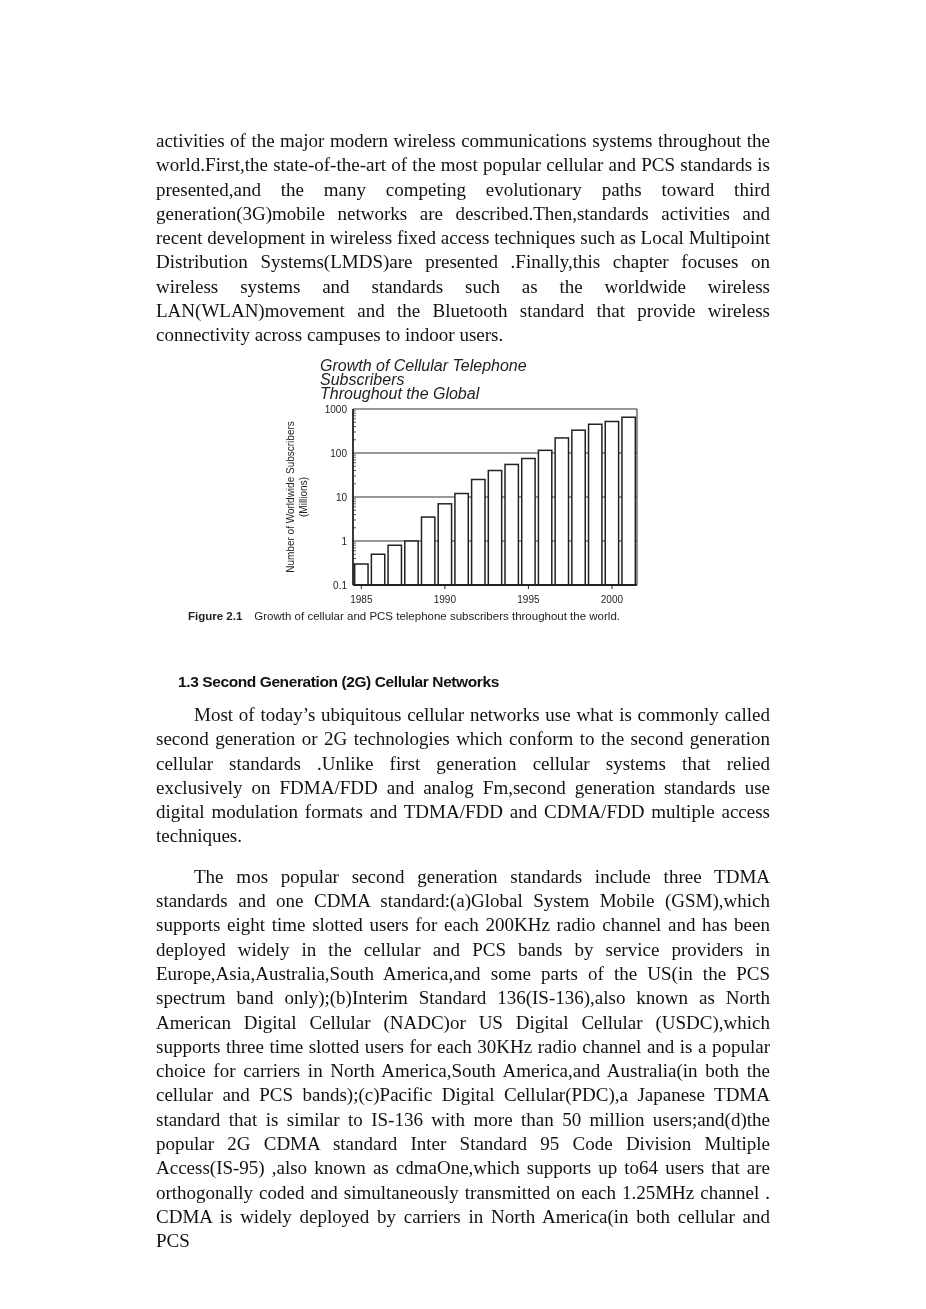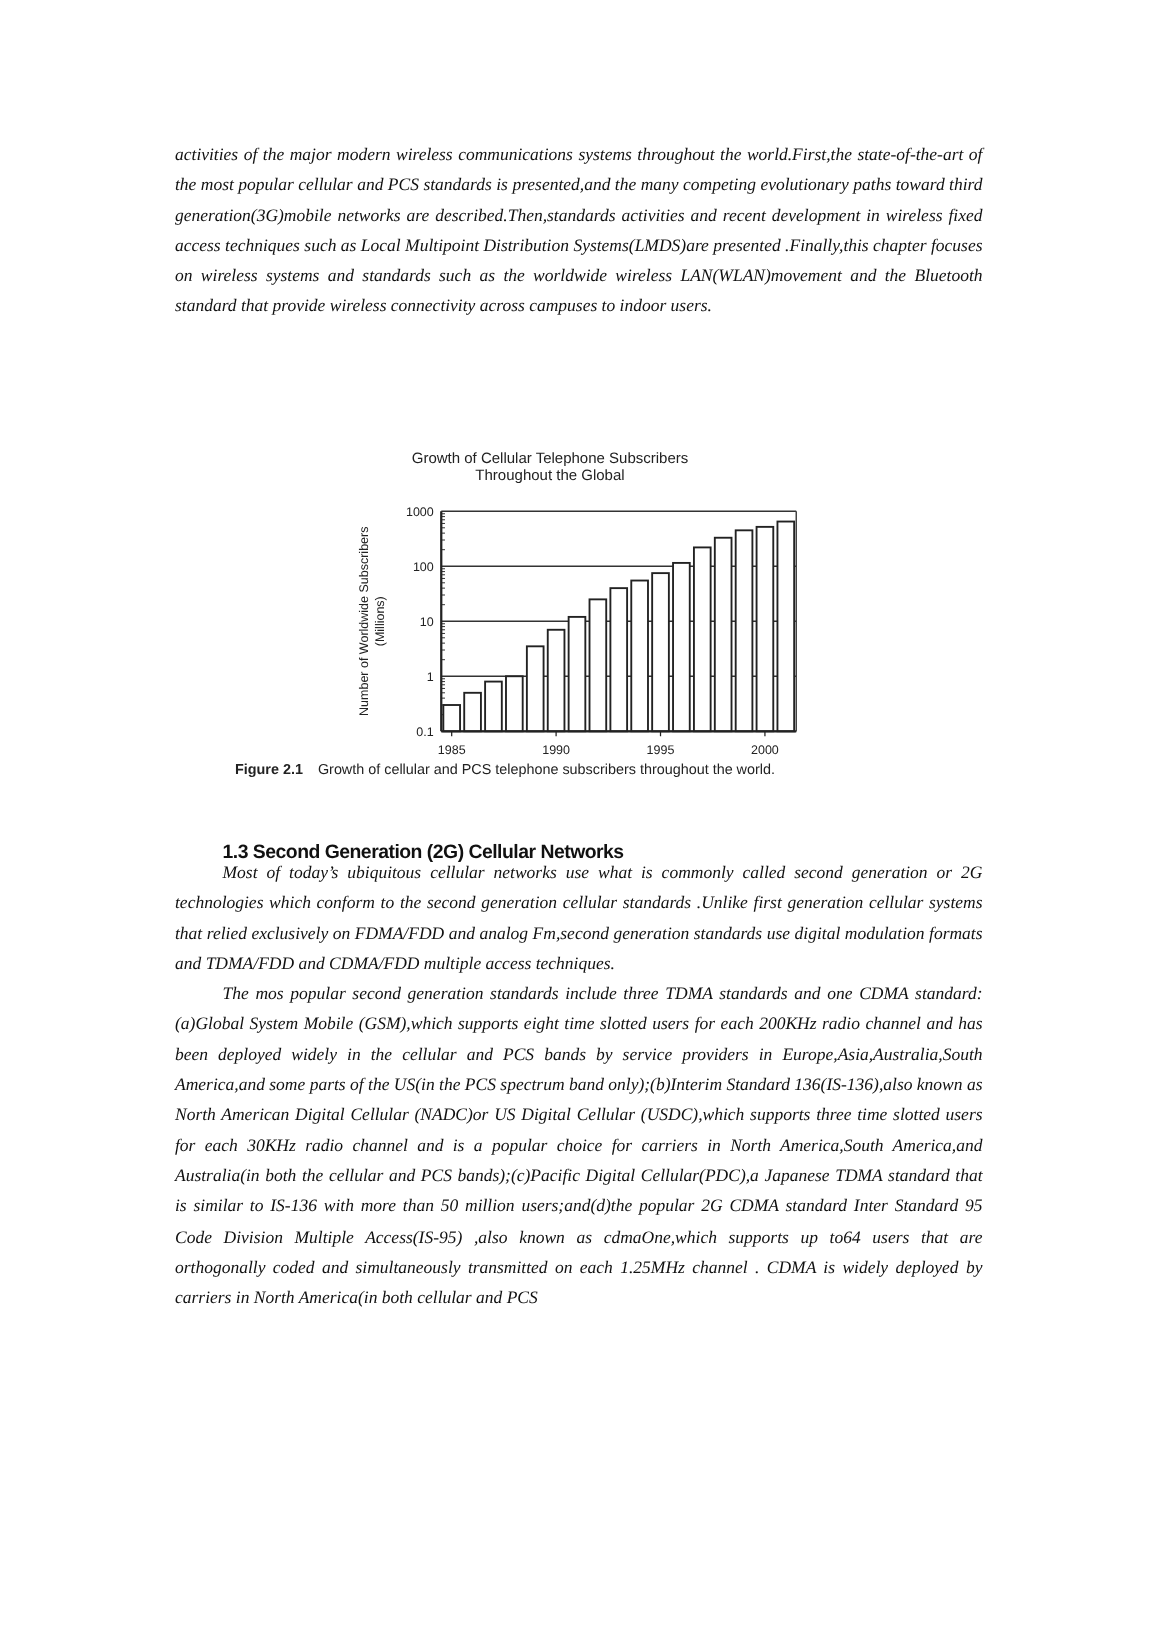--- a/index.html
+++ b/index.html
@@ -1,30 +1,29 @@
 <!DOCTYPE html>
 <html><head>
 <meta charset="utf-8">
 <style>
   html, body { margin: 0; padding: 0; background: #ffffff; }
   body { width: 926px; height: 1309px; position: relative; overflow: hidden; color: #111; }
   .page { position: absolute; left: 140px; top: 113px; width: 646px; }
   .para {
     font-family: "Liberation Serif", serif;
-    font-size: 14px;
+    font-size: 19px;
     line-height: 24.3px;
     text-align: justify;
-    margin: 0;
-    font-style: italic;
+    margin: 16px;
   }
   .indent { text-indent: 38px; }
   .figure { position: absolute; left: 180px; top: 355px; width: 500px; height: 280px; }
   .chart-title {
     position: absolute; left: 140px; top: 4px; width: 240px;
-    text-align: center; font-family: "Liberation Sans", sans-serif; font-size: 12px; line-height: 14px; color: #222;
+    text-align: left; font-family: "Liberation Sans", sans-serif; font-size: 16px; line-height: 14px; color: #222; font-style: italic;
   }
   .caption {
     position: absolute; left: 8px; top: 255px; white-space: nowrap;
     font-family: "Liberation Sans", sans-serif; font-size: 11.5px; color: #222;
   }
   .caption b { margin-right: 12px; }
   .heading {
     position: absolute; left: 178px; top: 673px;
     font-family: "Liberation Sans", sans-serif; font-weight: bold; font-size: 15.5px; letter-spacing: -0.4px;
   }

